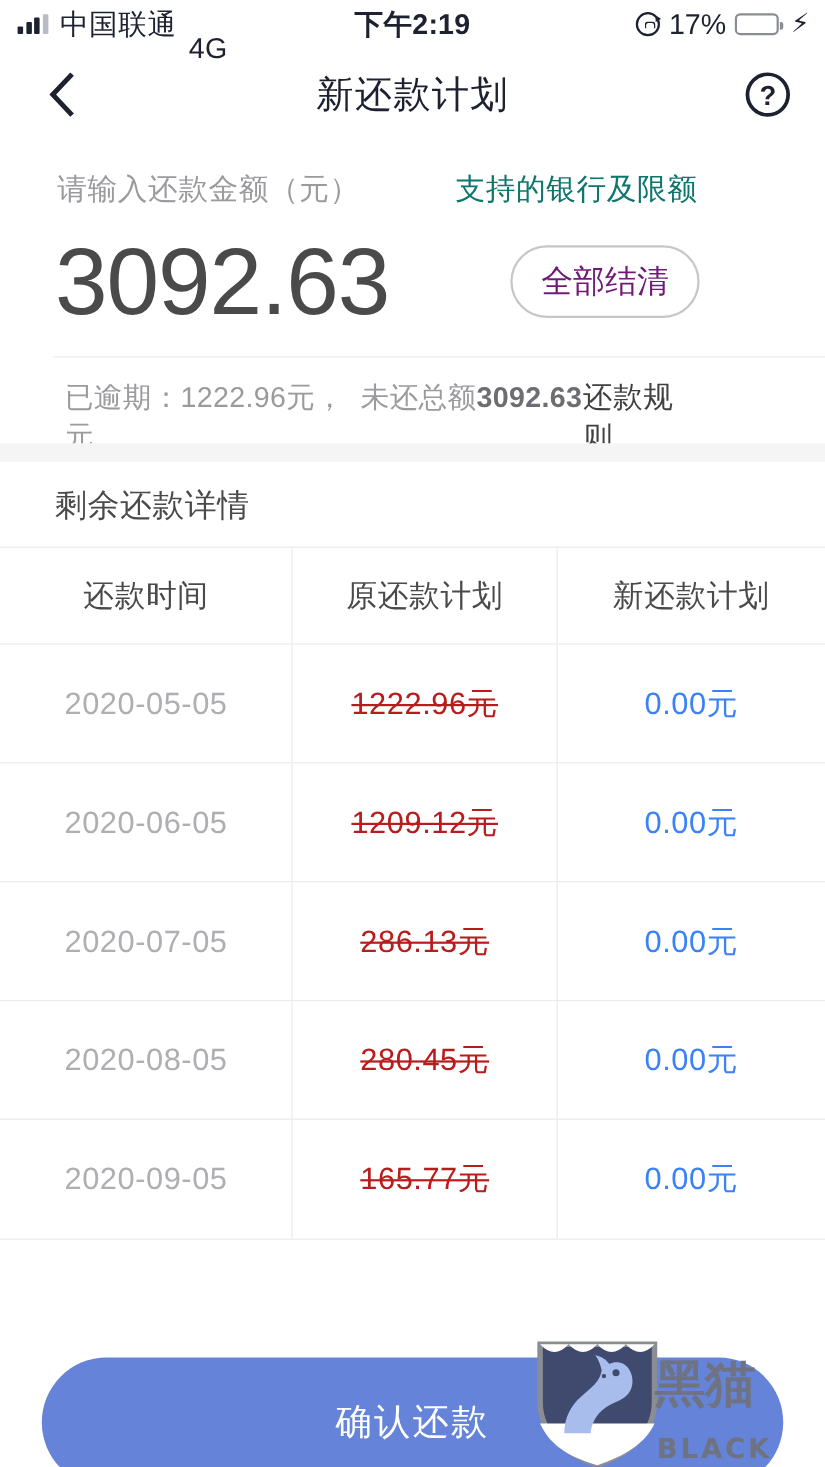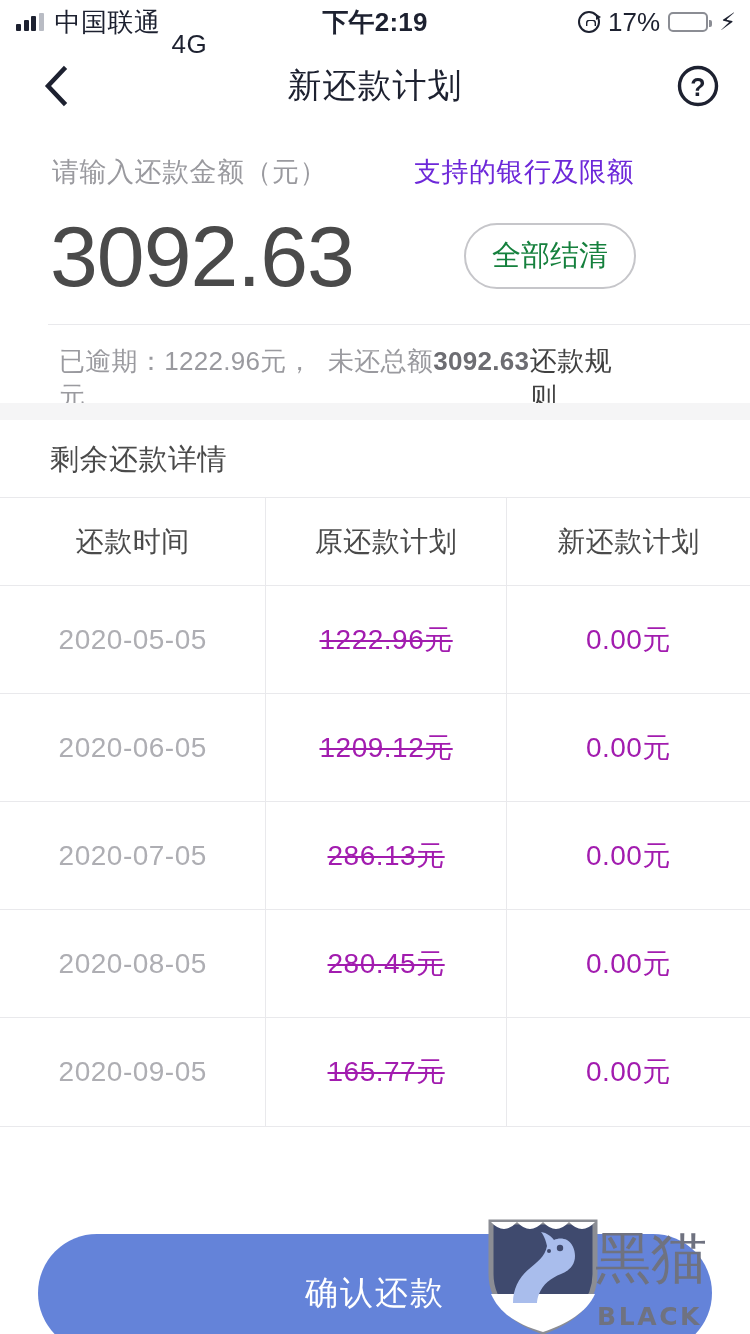--- a/index.html
+++ b/index.html
@@ -89,34 +89,34 @@
     width: 48px; height: 48px; display: flex; align-items: center; justify-content: center;
   }
 
   
   .amount-section { position: absolute; top: 128px; left: 0; width: 684px; }
   .amount-head {
     display: flex; align-items: center; justify-content: space-between;
     padding: 26px 50px 0 52px;
   }
   .amount-hint { font-size: 27px; color: #9a9a9f; letter-spacing: .5px; }
-  .bank-link { font-size: 27px; color: #6d28d9; letter-spacing: .5px; }
+  .bank-link { font-size: 27px; color: #0f766e; letter-spacing: .5px; }
 
   .amount-row {
     display: flex; align-items: center; justify-content: space-between;
     padding: 12px 48px 0 50px;
     height: 120px;
   }
   .amount-value {
     font-size: 86px; color: #4a4a4a; font-weight: 300;
     letter-spacing: -1px; line-height: 1;
   }
   .settle-all {
     border: 2px solid #c6c6ca; border-radius: 40px;
-    padding: 11px 26px; font-size: 29px; color: #15803d;
+    padding: 11px 26px; font-size: 29px; color: #701a75;
     background: #fff; white-space: nowrap;
   }
   .amount-rule {
     margin: 14px 0 0 0; height: 1px; background: #e9e9ec;
     width: 702px; margin-left: 48px;
   }
   .summary-row {
     display: flex; align-items: center; justify-content: space-between;
     padding: 18px 50px 0 59px;
   }
@@ -146,43 +146,43 @@
   .trow.body { height: 108px; }
   .cell {
     display: flex; align-items: center; justify-content: center;
     font-size: 28px; letter-spacing: .5px;
   }
   .c1 { width: 276px; border-right: 1px solid #e9e9ec; }
   .c2 { width: 249px; border-right: 1px solid #e9e9ec; }
   .c3 { width: 252px; }
   .trow.head .cell { color: #4a4a4a; }
   .cell-date { color: #aeaeb3; }
-  .cell-old { color: #a21caf; text-decoration: line-through; text-decoration-thickness: 2px; }
-  .cell-new { color: #a21caf; }
+  .cell-old { color: #b91c1c; text-decoration: line-through; text-decoration-thickness: 2px; }
+  .cell-new { color: #3b82f6; }
 
   
   .confirm-btn {
     position: absolute; left: 38px; top: 1234px;
     width: 674px; height: 118px;
     background: #6483d9; border-radius: 59px;
     display: flex; align-items: center; justify-content: center;
     color: #ffffff; font-size: 33px; letter-spacing: 2px; border: none;
   }
 
   
   .watermark {
     position: absolute; left: 487px; top: 1218px;
     width: 263px; height: 116px;
     pointer-events: none;
   }
   .wm-shield { position: absolute; left: 0; top: 0; }
   .wm-cn {
     position: absolute; left: 108px; top: 4px;
-    font-size: 56px; line-height: 72px; color: #6f7280;
-    font-weight: 400; letter-spacing: 0px;
+    font-size: 46px; line-height: 72px; color: #6f7280;
+    font-weight: 700; letter-spacing: 0px;
     font-family: "DejaVu Sans", "Liberation Sans", sans-serif;
   }
   .wm-en {
     position: absolute; left: 110px; top: 84px;
     font-size: 25px; color: #6f7280; font-weight: 700; letter-spacing: 2.6px;
     font-family: "DejaVu Sans", "Liberation Sans", sans-serif;
   }
 </style>
 </head>
 <body>

